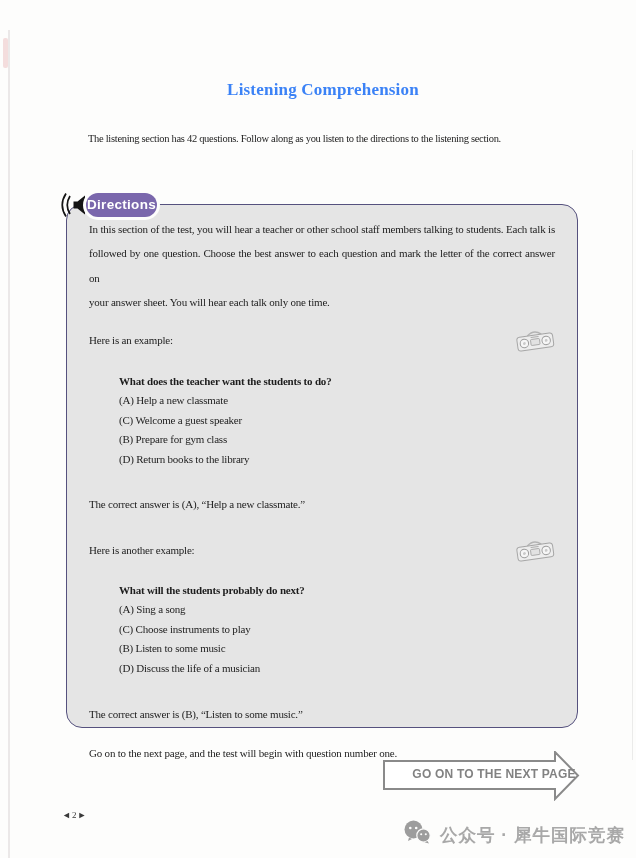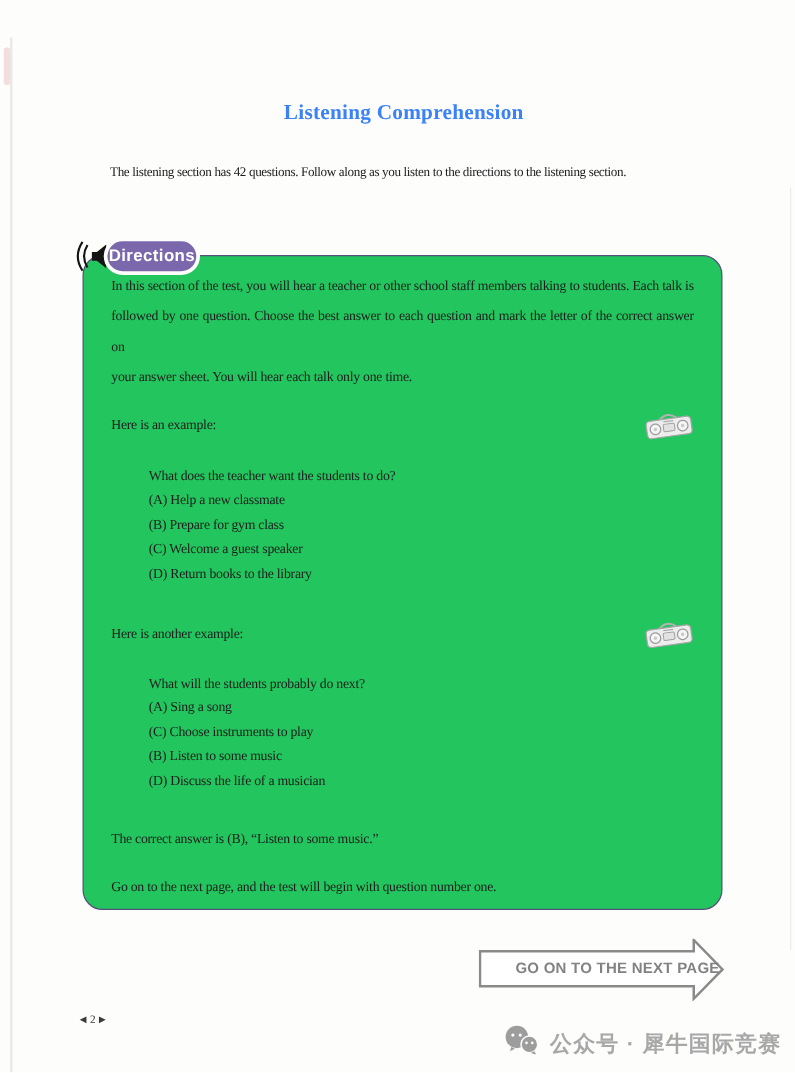--- a/index.html
+++ b/index.html
@@ -17,40 +17,40 @@
     font-size:17px;font-weight:bold;color:#3b82f6;letter-spacing:0.2px;
   }
   .intro{
     position:absolute;left:88px;top:133px;width:520px;
     font-size:10.5px;letter-spacing:-0.3px;
   }
 
   .dir-box{
     position:absolute;left:66px;top:204px;width:512px;height:524px;
     border:1.5px solid #55517e;border-radius:16px;box-sizing:border-box;
-    background:#22c55e;
+    background:#e5e5e5;
   }
   .dir-badge{
     position:absolute;left:86px;top:193px;height:24px;line-height:24px;
     padding:0 1px;background:#7a67ac;border-radius:13px;
     box-shadow:0 0 0 3px #fdfdfc;
     font-family:"Liberation Sans",sans-serif;font-size:13.5px;font-weight:bold;color:#ffffff;
     letter-spacing:0.3px;z-index:3;
   }
   .speaker{position:absolute;left:60px;top:192px;width:27px;height:27px;z-index:3;}
 
   .box-inner{padding:12px 22px 0 22px;font-size:11px;letter-spacing:-0.2px;}
   .para-line{line-height:24.3px;text-align:justify;}
   .para-line.justify-full{text-align-last:justify;}
   .lead-row{margin-top:14px;display:flex;align-items:center;gap:9px;height:24px;justify-content:space-between;}
   .cassette{width:40px;height:24px;transform:rotate(-8deg);}
   .qblock{margin-left:30px;}
   .qblock.q1{margin-top:20px;}
   .qblock.q2{margin-top:19px;}
-  .qblock .q{font-weight:normal;line-height:19px;}
+  .qblock .q{font-weight:bold;line-height:19px;}
   .qblock .opt{line-height:19.5px;}
   .answer1{margin-top:27px;line-height:16px;}
   .answer2{margin-top:28px;line-height:16px;}
   .lead2{margin-top:26px;font-family:Liberation Serif, serif;}
   .closing{margin-top:23px;line-height:16px;}
 
   .next-arrow{position:absolute;left:383px;top:751px;width:197px;height:50px;}
   .next-arrow .label{
     position:absolute;left:0;top:16px;width:172px;text-align:center;
     font-family:"Liberation Sans",sans-serif;font-weight:bold;font-size:12px;
@@ -106,25 +106,26 @@
             <circle cx="31" cy="14" r="1.4" fill="#c9c9c9"></circle>
             <rect x="15.5" y="11" width="9" height="6" rx="1" fill="#e2e2e2" stroke="#a0a0a0" stroke-width="0.8"></rect>
             <line x1="16" y1="9" x2="24" y2="9" stroke="#ababab" stroke-width="1"></line>
           </svg>
         </span>
       </div>
 
       <div class="qblock q1">
         <div class="q">What does the teacher want the students to do?</div>
         <div class="opt">(A) Help a new classmate</div>
+        <div class="opt">(C) Welcome a guest speaker</div>
         <div class="opt">(B) Prepare for gym class</div>
-        <div class="opt">(C) Welcome a guest speaker</div>
         <div class="opt">(D) Return books to the library</div>
       </div>
 
+      <div class="answer1">The correct answer is (A), “Help a new classmate.”</div>
 
       <div class="lead-row lead2">
         <span>Here is another example:</span>
         <span class="cassette">
           <svg width="40" height="24" viewBox="0 0 40 24">
             <path d="M13 7 Q20 1 27 7" fill="none" stroke="#b3b3b3" stroke-width="1.4"></path>
             <rect x="2" y="7" width="36" height="14" rx="3" fill="#ededed" stroke="#a6a6a6" stroke-width="1"></rect>
             <circle cx="9" cy="14" r="4.2" fill="#f6f6f6" stroke="#9c9c9c" stroke-width="1"></circle>
             <circle cx="9" cy="14" r="1.4" fill="#c9c9c9"></circle>
             <circle cx="31" cy="14" r="4.2" fill="#f6f6f6" stroke="#9c9c9c" stroke-width="1"></circle>

